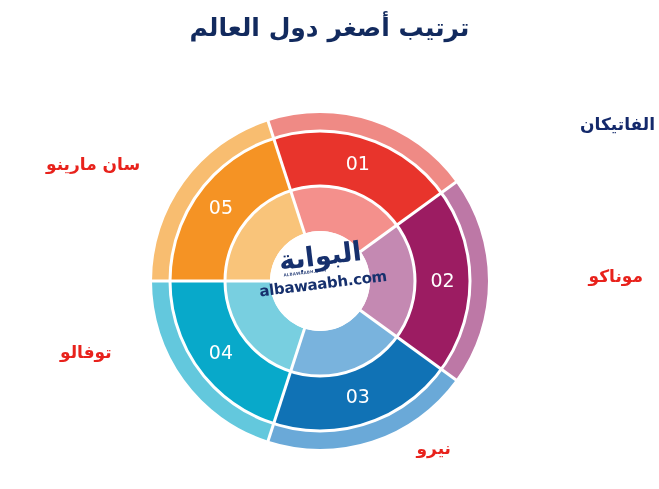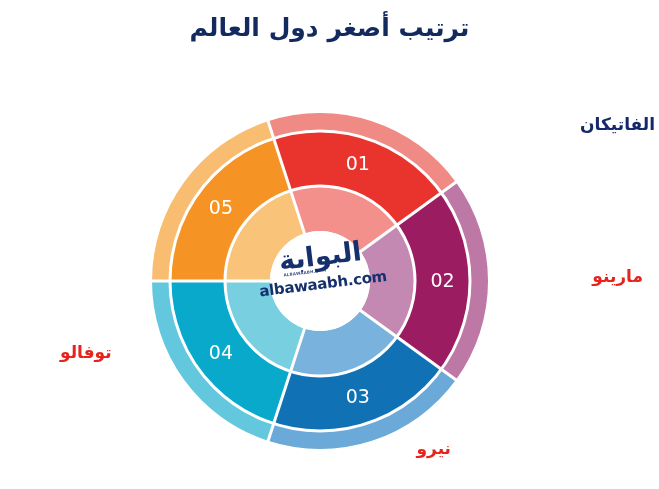--- a/index.html
+++ b/index.html
@@ -176,25 +176,28 @@
     <div id="wm-ar">البوابة</div>
     <div id="wm-tiny">ALBAWAABH.COM</div>
     <div id="wm-en">albawaabh.com</div>
   </div>
 
   <div class="country-label" id="label-vatican">
     <span class="ink-navy">الفاتيكان</span>
   </div>
 
   <div class="country-label" id="label-monaco">
-    <span class="ink-red">مارينو</span>
+    <span class="ink-red">موناكو</span>
   </div>
 
   <div class="country-label" id="label-nauru">
     <span class="ink-red">نيرو</span>
   </div>
 
   <div class="country-label" id="label-tuvalu">
     <span class="ink-red">توفالو</span>
   </div>
 
+  <div class="country-label" id="label-sanmarino">
+    <span class="ink-red">سان مارينو</span>
+  </div>
 
 </div>
 
 </body></html>

